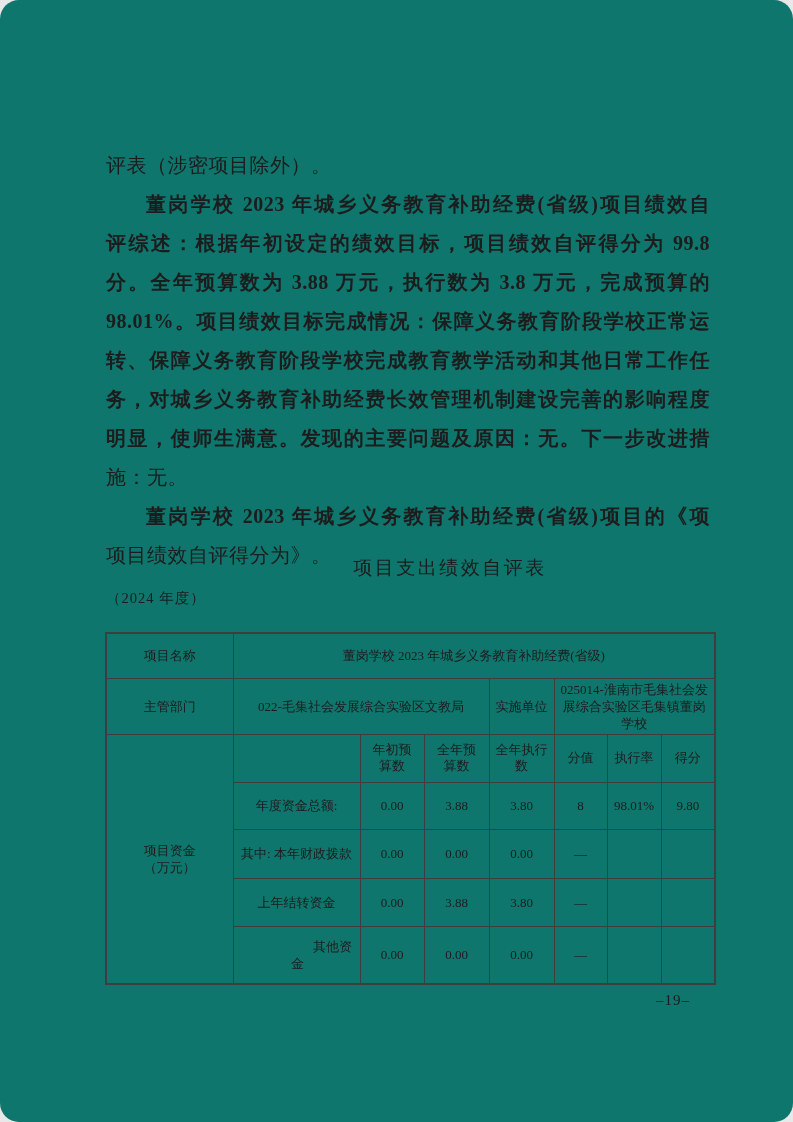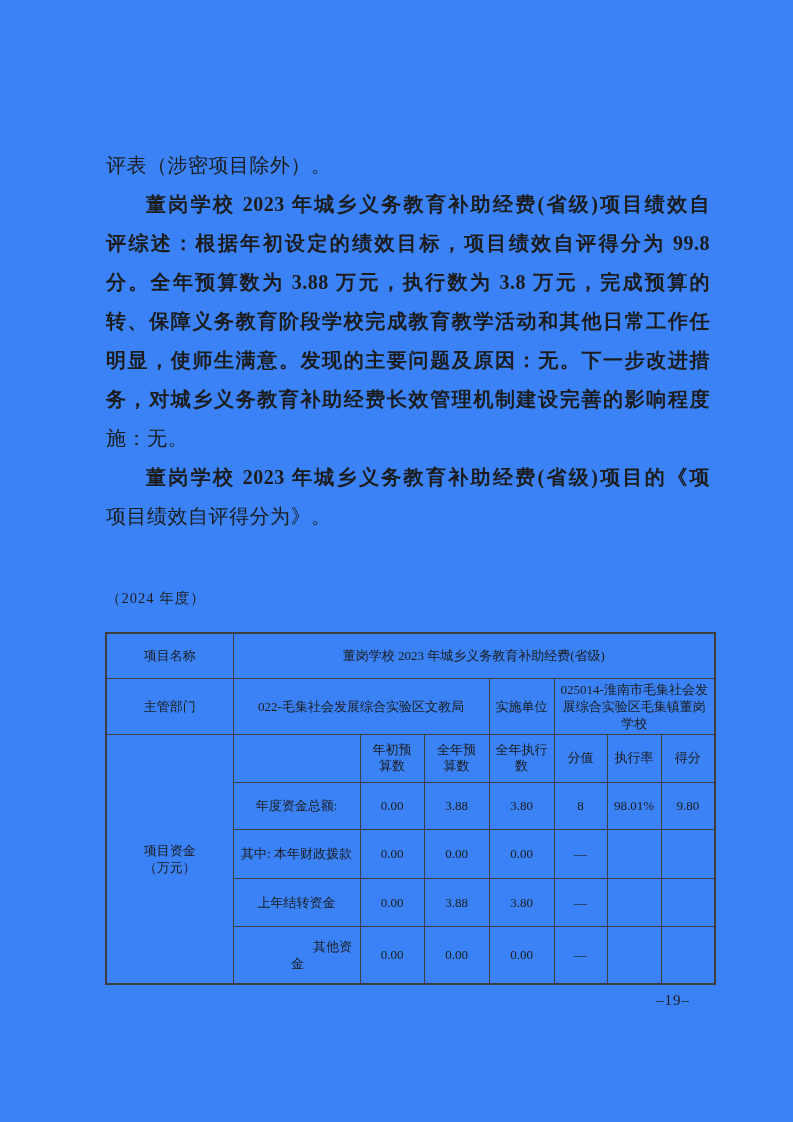--- a/index.html
+++ b/index.html
@@ -2,24 +2,25 @@
 <html><head>
 <meta charset="utf-8">
 <style>
   * { margin: 0; padding: 0; box-sizing: border-box; }
   html, body { background: #e8e8e8; }
   .page {
     position: relative;
     width: 793px;
     height: 1122px;
     margin: 0 auto;
-    background: #3b82f6;
+    background: #0f766e;
     overflow: hidden;
     font-family: "Liberation Serif", "DejaVu Serif", serif;
     color: #1c1c1c;
+    border-radius: 19px;
   }
 
   
   .body-text {
     position: absolute;
     left: 106px;
     top: 146px;
     width: 604px;
     font-size: 20px;
     line-height: 39px;
@@ -99,28 +100,32 @@
 </head>
 <body>
 
 <div class="page">
 
   <div class="body-text">
     <div class="tline">评表（涉密项目除外）。</div>
     <div class="tline jc ind">董岗学校 2023 年城乡义务教育补助经费(省级)项目绩效自</div>
     <div class="tline jc">评综述：根据年初设定的绩效目标，项目绩效自评得分为 99.8</div>
     <div class="tline jc">分。全年预算数为 3.88 万元，执行数为 3.8 万元，完成预算的</div>
+    <div class="tline jc">98.01%。项目绩效目标完成情况：保障义务教育阶段学校正常运</div>
     <div class="tline jc">转、保障义务教育阶段学校完成教育教学活动和其他日常工作任</div>
+    <div class="tline jc">务，对城乡义务教育补助经费长效管理机制建设完善的影响程度</div>
     <div class="tline jc">明显，使师生满意。发现的主要问题及原因：无。下一步改进措</div>
-    <div class="tline jc">务，对城乡义务教育补助经费长效管理机制建设完善的影响程度</div>
     <div class="tline">施：无。</div>
     <div class="tline jc ind">董岗学校 2023 年城乡义务教育补助经费(省级)项目的《项</div>
     <div class="tline">项目绩效自评得分为》。</div>
   </div>
 
+  <div class="tbl-title">
+    <span class="tbl-title-inner">项目支出绩效自评表</span>
+  </div>
   <div class="tbl-subtitle">（2024 年度）</div>
 
   <div class="eval-table-wrap">
     <table class="eval">
       <colgroup>
         <col style="width:127px">
           <col style="width:127px">
           <col style="width:64px">
           <col style="width:65px">
         <col style="width:65px">

